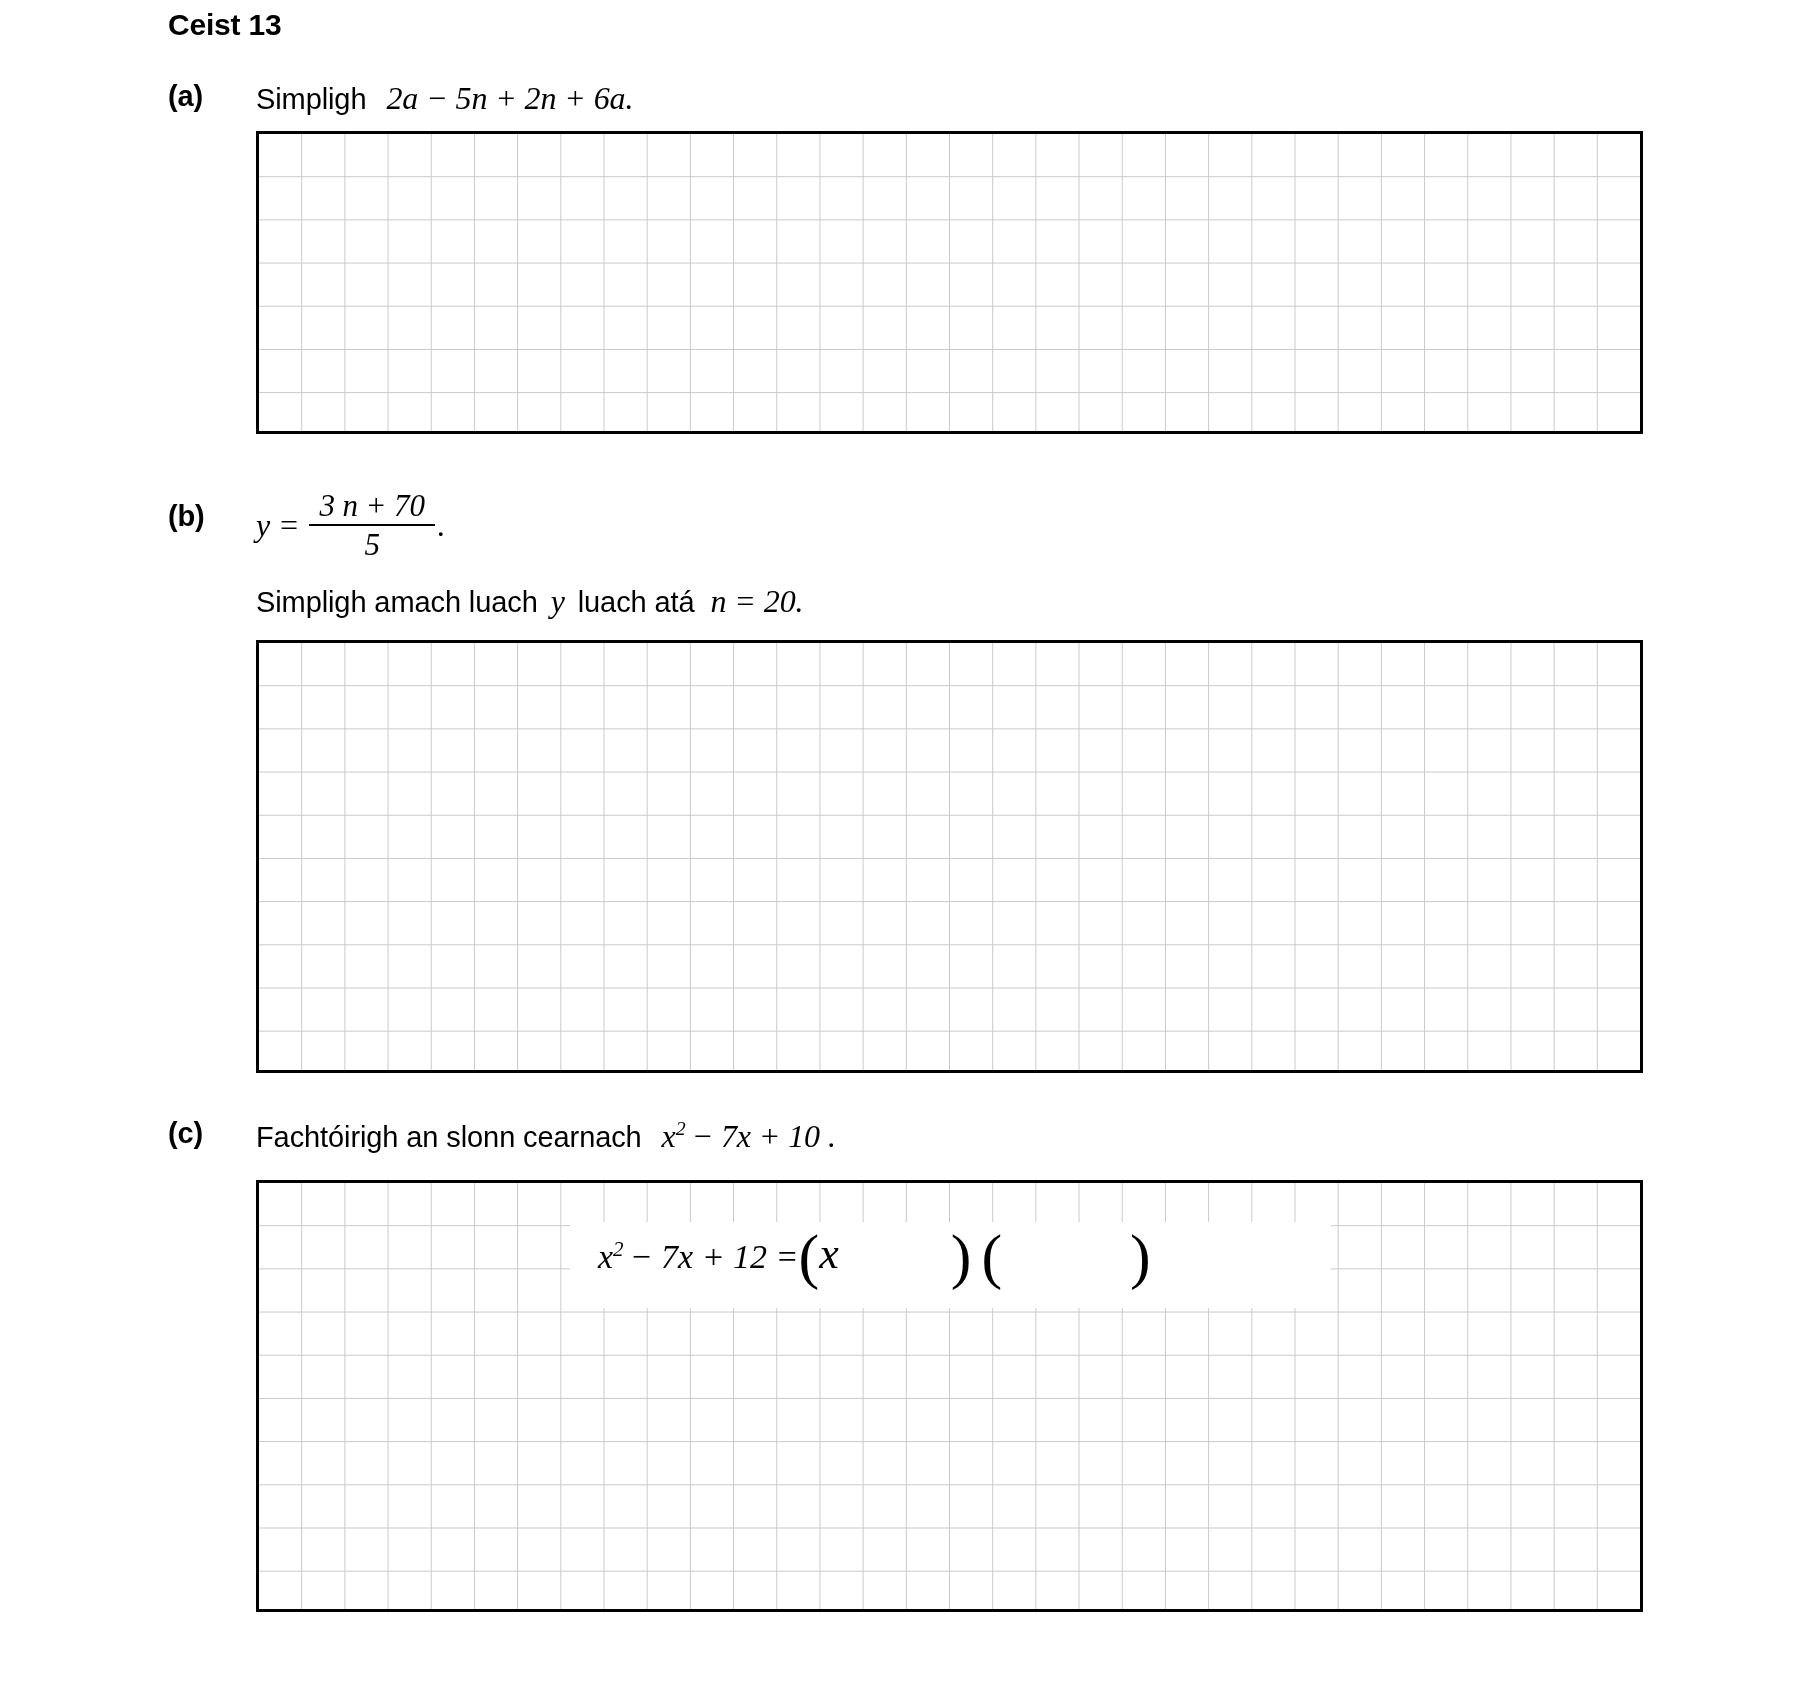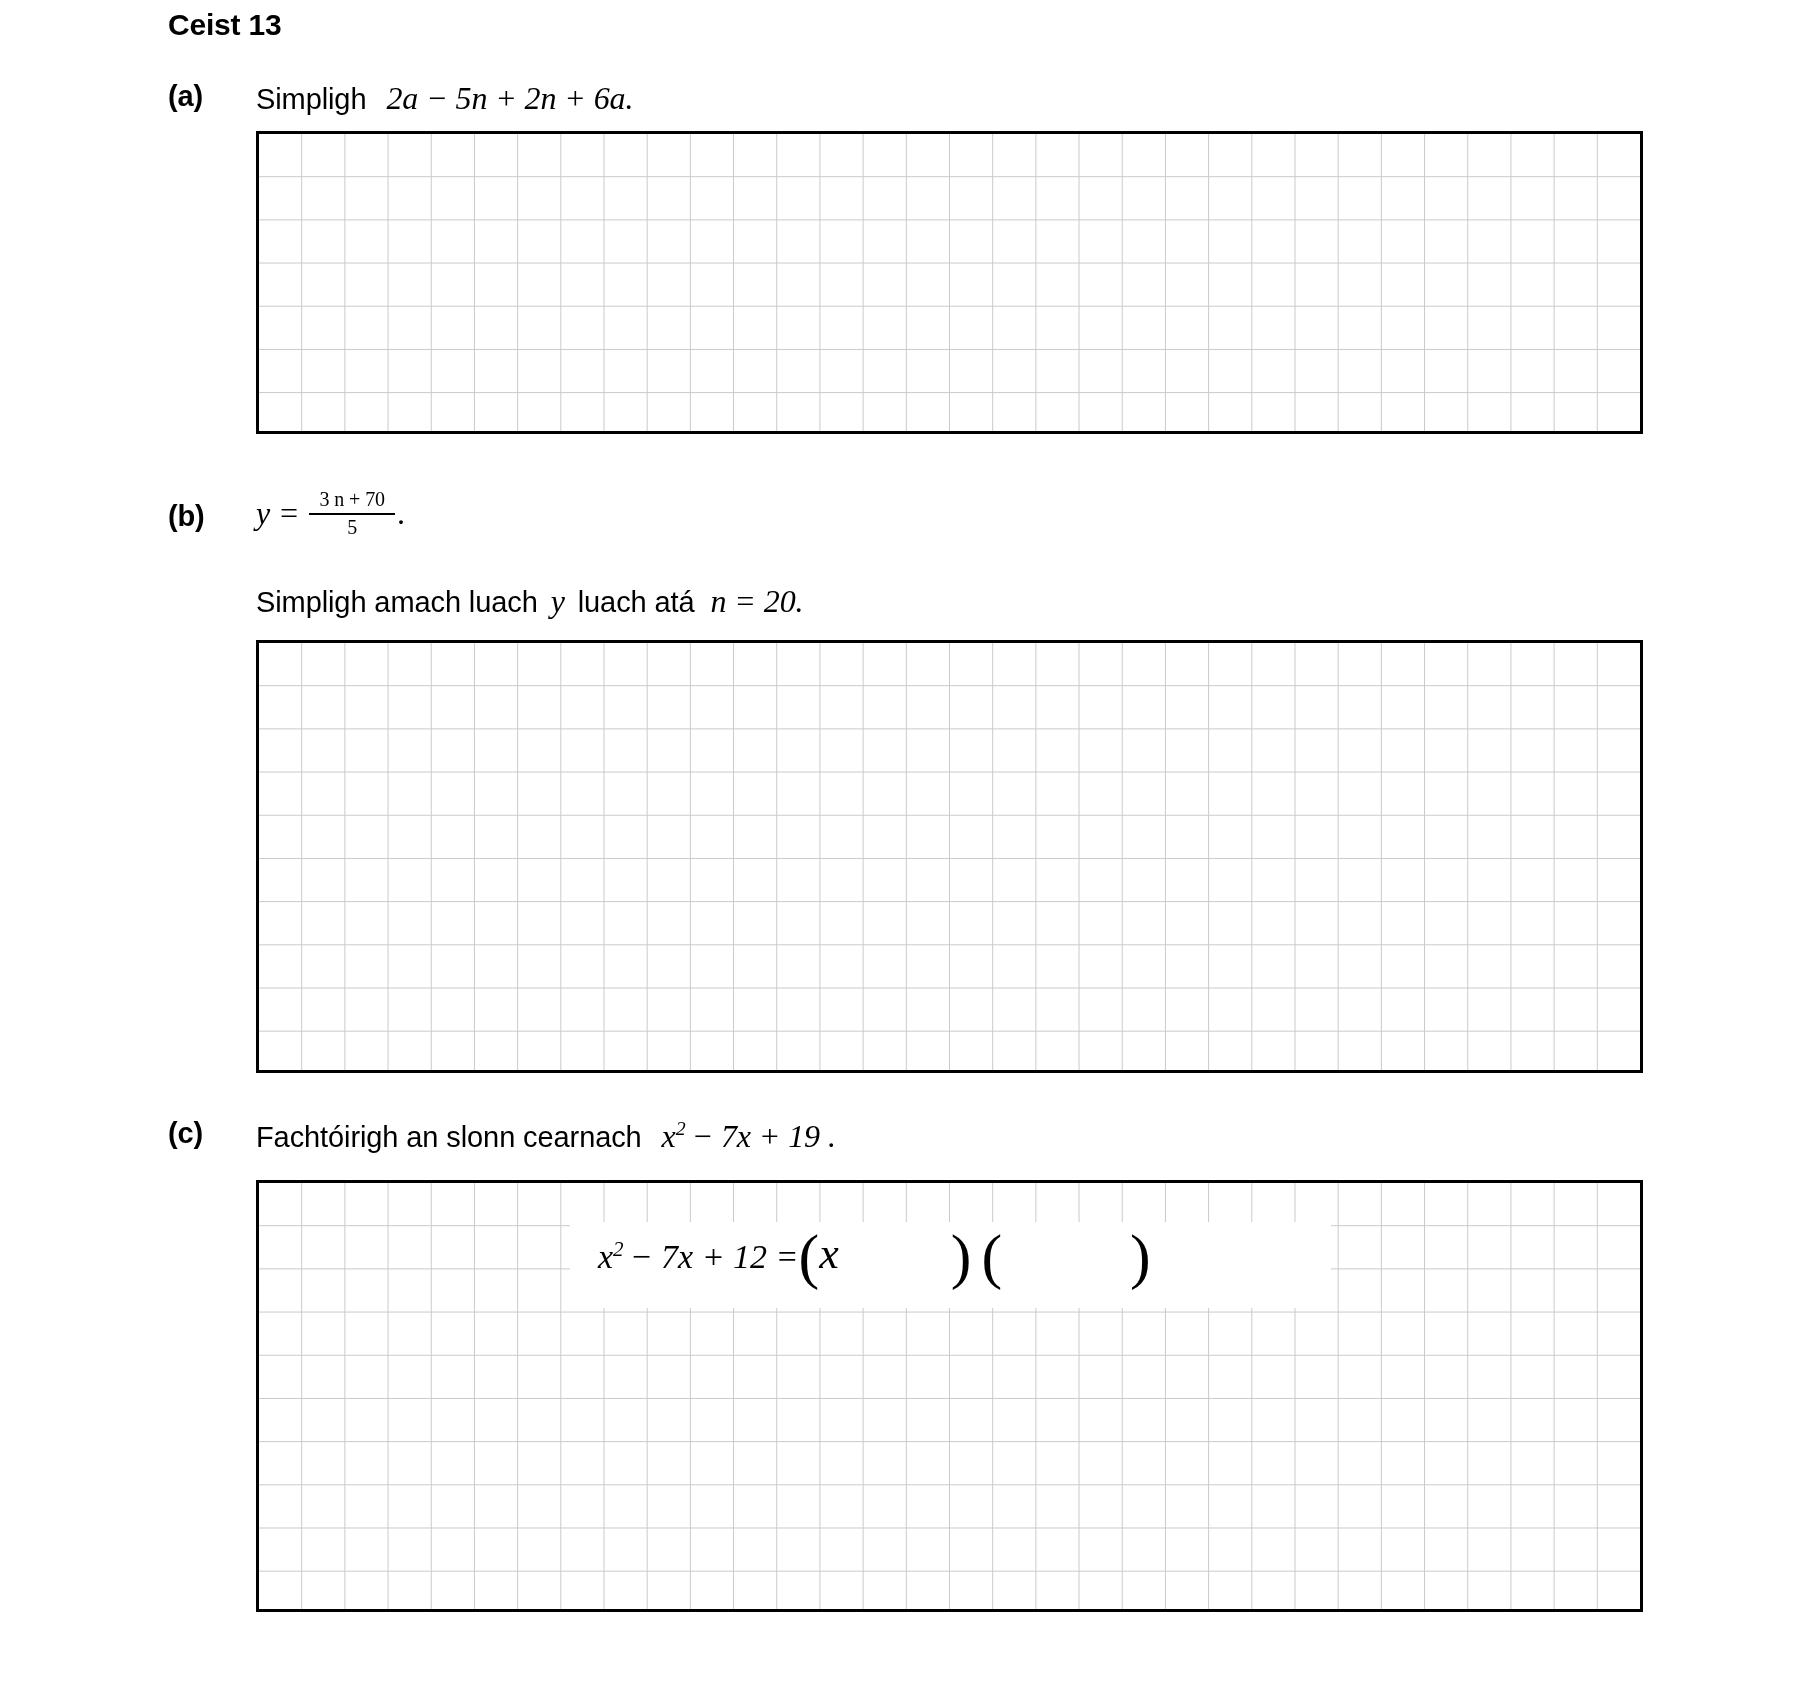--- a/index.html
+++ b/index.html
@@ -66,24 +66,25 @@
     vertical-align: super;
     font-style: italic;
   }
 
   
   .frac {
     display: inline-block;
     vertical-align: middle;
     text-align: center;
     font-family: "Liberation Serif", serif;
-    font-size: 20px;
+    font-size: 31px;
     position: relative;
     top: -3px;
     margin: 0 2px;
+    font-style: italic;
   }
   .frac .top {
     display: block;
     padding: 0 10px 2px 10px;
     line-height: 1.08;
     white-space: nowrap;
   }
   .frac .bar {
     display: block;
     height: 2px;
@@ -172,21 +173,21 @@
   <span>luach atá</span>
   <span class="math" style="margin-left:8px;">n = 20.</span>
 </div>
 
 <div class="answer-box" style="left:256px; top:640px; width:1387px; height:433px;"></div>
 
 <div class="part-label" style="left:168px; top:1117px;">(c)</div>
 
 <div class="prompt" style="left:256px; top:1117px;">
   <span>Fachtóirigh an slonn cearnach</span>
-  <span class="math" style="margin-left:12px;"><span>x</span><sup class="exp">2</sup><span style="margin-left:6px;">− 7x + 19 .</span></span>
+  <span class="math" style="margin-left:12px;"><span>x</span><sup class="exp">2</sup><span style="margin-left:6px;">− 7x + 10 .</span></span>
 </div>
 
 <div class="answer-box" style="left:256px; top:1180px; width:1387px; height:432px;"></div>
 
 <div class="mask-band" style="left:570px; top:1222px; width:761px; height:86px;"></div>
 
 <div class="inline-expr" style="left:598px; top:1228px;text-align:right;">
   <span class="lhs math"><span>x</span><sup class="exp">2</sup><span style="margin-left:6px;">− 7x + 12 =</span></span><span class="big-paren">(</span><span class="big-x">x</span><span class="gap-sm"></span><span class="big-paren">)</span><span class="gap-xs"></span><span class="big-paren">(</span><span class="gap-md"></span><span class="big-paren">)</span>
 </div>
 

